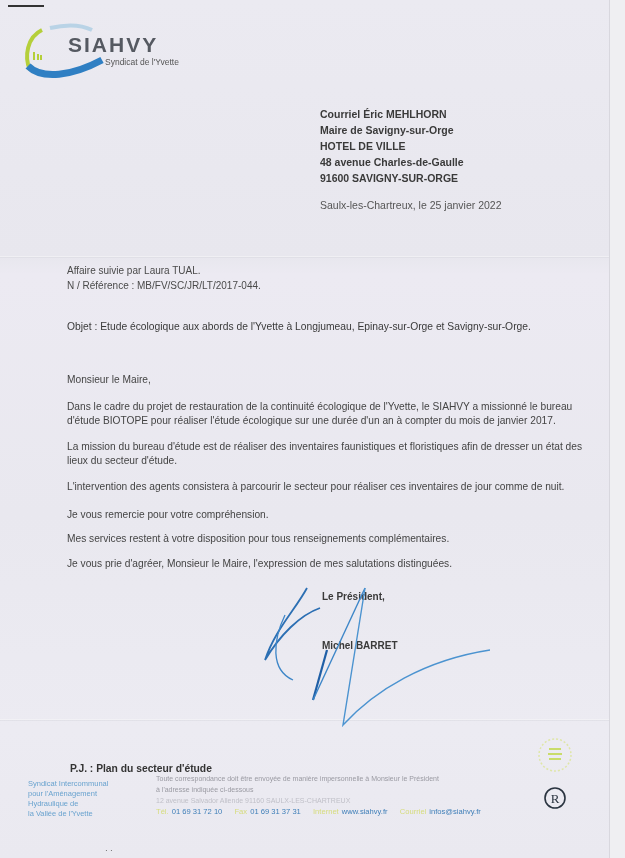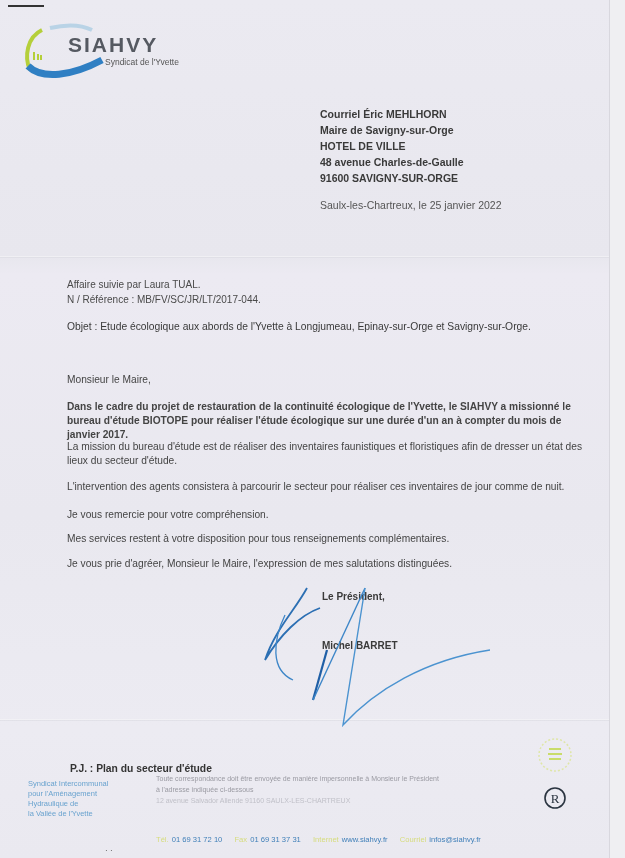--- a/index.html
+++ b/index.html
@@ -33,38 +33,38 @@
       position: absolute; left: 46px; top: 11px; font-size: 21px; font-weight: bold;
       letter-spacing: 2px; color: #555961;
     }
     .logo-sub {
       position: absolute; left: 83px; top: 35px; font-size: 8.5px; color: #555;
     }
     
     .recipient { position: absolute; left: 320px; top: 106px; font-size: 10.5px; font-weight: bold; color: #3a3a3a; line-height: 16px; }
     .recipient div { white-space: nowrap; }
     .date { position: absolute; left: 320px; top: 199px; font-size: 10.5px; color: #555; }
-    .ref { position: absolute; left: 67px; top: 263px; font-size: 10px; color: #4a4a4a; line-height: 15px; margin-top: 14px; }
+    .ref { position: absolute; left: 67px; top: 263px; font-size: 10px; color: #4a4a4a; line-height: 15px; }
     .objet { position: absolute; left: 67px; top: 321px; font-size: 10.3px; font-weight: normal; color: #3a3a3a; white-space: nowrap; }
     .body-text { position: absolute; left: 67px; font-size: 10.2px; color: #444; line-height: 14px; width: 520px; }
     .salutation { top: 373px; }
-    .p1 { top: 400px; font-weight: bold; }
+    .p1 { top: 400px; }
     .p2 { top: 440px; }
     .p3 { top: 480px; }
     .p4 { top: 508px; }
     .p5 { top: 532px; }
     .p6 { top: 557px; }
     .signer-title { position: absolute; left: 322px; top: 591px; font-size: 10px; font-weight: bold; color: #3a3a3a; }
     .signer-name { position: absolute; left: 322px; top: 640px; font-size: 10px; font-weight: bold; color: #3a3a3a; }
     .signature { position: absolute; left: 255px; top: 580px; }
     .pj { position: absolute; left: 70px; top: 763px; font-size: 10.3px; font-weight: bold; color: #333; }
     .footer-org { position: absolute; left: 28px; top: 779px; font-size: 7.5px; color: #6aa3cf; line-height: 10px; }
     .footer-info { position: absolute; left: 156px; top: 773px; font-size: 7px; color: #9a9aa2; line-height: 11px; width: 380px; }
     .footer-info .faint { color: #c0c0c8; }
-    .footer-contacts { position: absolute; left: 156px; top: 835px; font-size: 7.6px; white-space: nowrap; }
+    .footer-contacts { position: absolute; left: 156px; top: 807px; font-size: 7.6px; white-space: nowrap; }
     .lbl { color: #d6dc7c; margin-right: 3px; }
     .val { color: #3f7fb8; margin-right: 10px; }
     .env-icon { position: absolute; left: 537px; top: 737px; }
     .r-icon { position: absolute; left: 543px; top: 786px; width: 24px; height: 24px; }
     .bottom-dots { position: absolute; left: 105px; top: 846px; font-size: 8px; color: #555; }
   </style>
 </head>
 <body>
 
 <div class="page">

